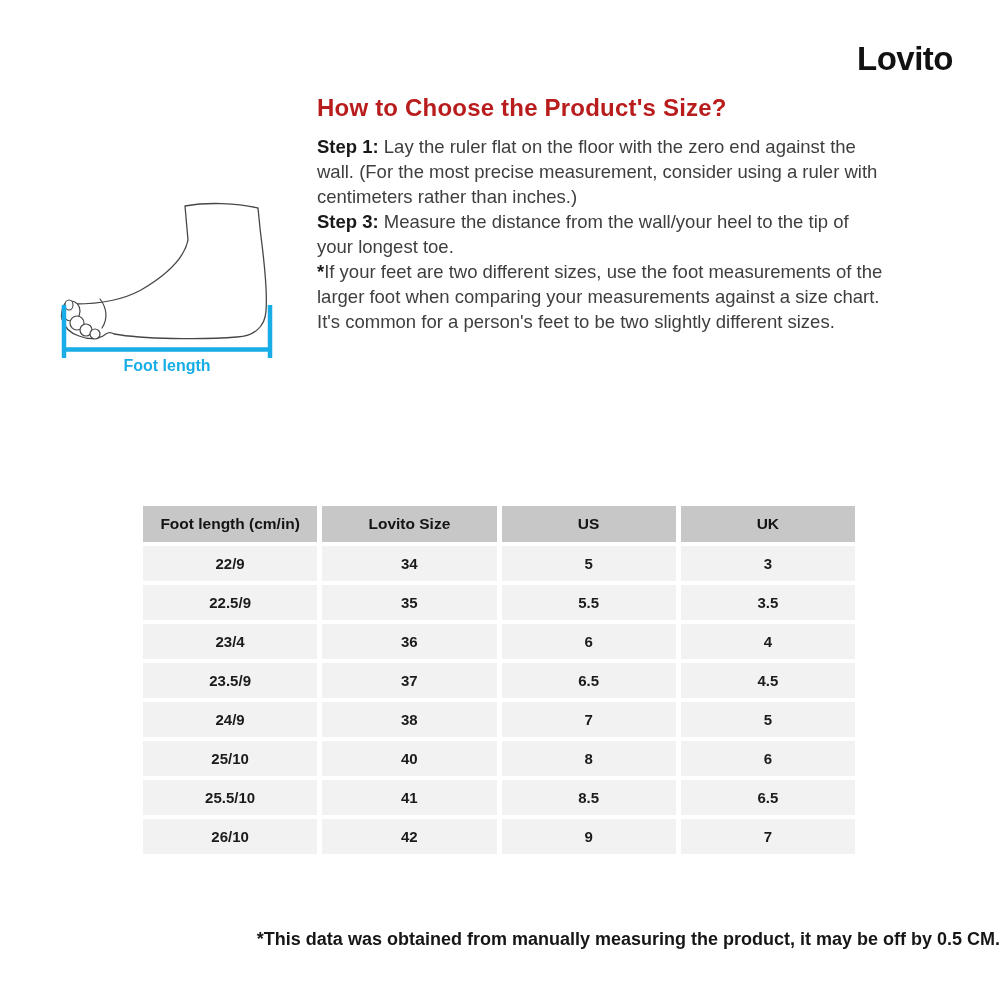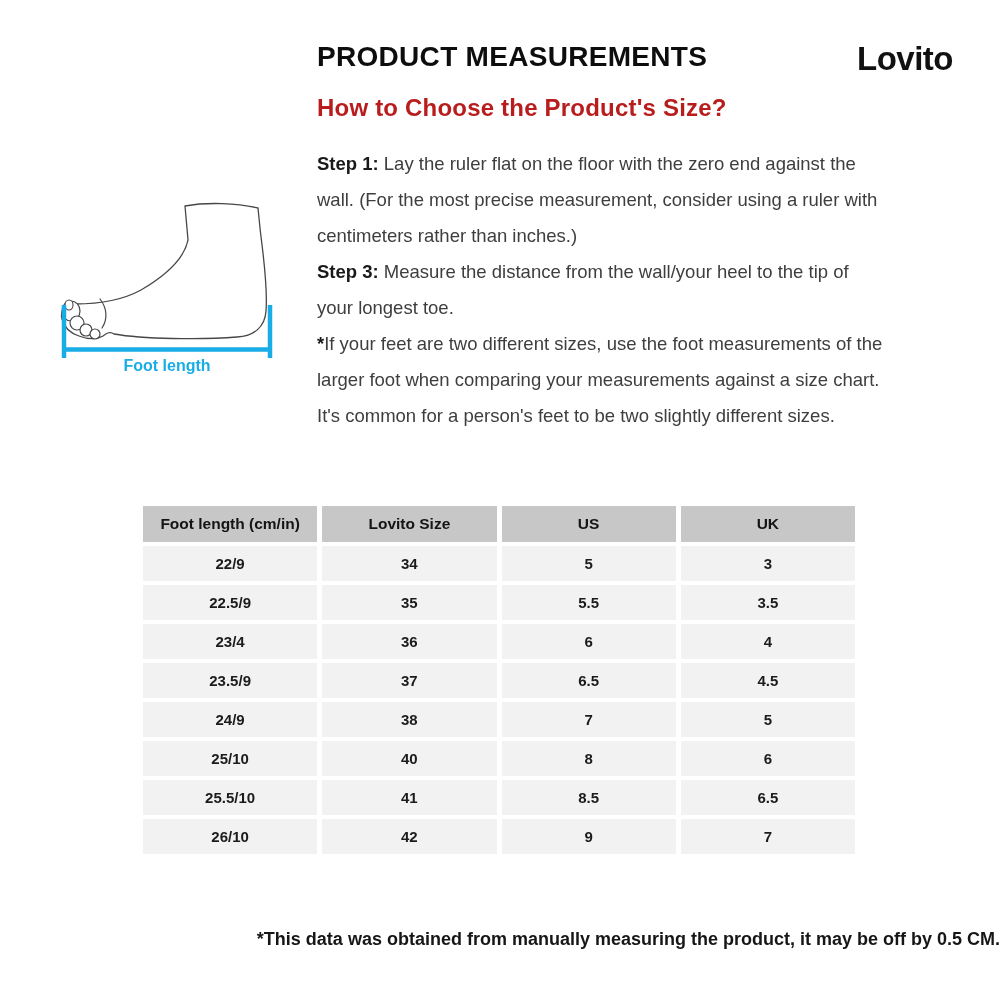--- a/index.html
+++ b/index.html
@@ -7,22 +7,22 @@
   body { font-family:"Liberation Sans", sans-serif; }
   .page { position:relative; width:1000px; height:1000px; background:#fff; overflow:hidden; }
 
   .title { position:absolute; left:317px; top:41px; font-size:28px; font-weight:800;
            letter-spacing:.3px; color:#0d0d0d; white-space:nowrap; }
   .logo  { position:absolute; left:809px; top:40px; font-size:33px; font-weight:800;
            letter-spacing:-.5px; color:#111; white-space:nowrap;margin-left:48px; }
   .howto { position:absolute; left:317px; top:94px; font-size:24px; font-weight:700;
            letter-spacing:.2px; color:#b91c1c; white-space:nowrap; }
 
-  .steps { position:absolute; left:317px; top:146px; width:660px;
-           font-size:18.5px; line-height:36px; color:#3e3e3e; }
+  .steps { position:absolute; left:317px; top:134px; width:660px;
+           font-size:18.5px; line-height:25px; color:#3e3e3e; }
   .steps .b { font-weight:700; color:#191919; }
   .steps .t { white-space:pre-line; }
 
   .foot-fig { position:absolute; left:57px; top:200px; width:220px; }
   .foot-fig svg { display:block; width:220px; height:162px; }
   .fig-label { display:block; margin-top:-5px; text-align:center; font-size:16px;
                font-weight:700; color:var(--accent,#18ade6); }
 
   .size-table { position:absolute; left:138px; top:502px; width:722px;
                 border-collapse:separate; border-spacing:5px 4px; table-layout:fixed; }
@@ -32,21 +32,20 @@
                    font-weight:700; color:#1b1b1b; text-align:center; vertical-align:middle; }
 
   .footnote { position:absolute; left:0; top:929px; width:1000px; text-align:right;
               font-size:18px; font-weight:700; color:#161616; }
 </style>
 </head>
 <body>
 
 <div class="page">
 
-  <h1 class="title">PRODUCT MEASUREMENTS</h1>
   <div class="logo">Lovito</div>
 
   <h2 class="howto">How to Choose the Product's Size?</h2>
 
   <div class="steps">
     <p class="step"><span class="b">Step 1:</span> <span class="t">Lay the ruler flat on the floor with the zero end against the
 wall. (For the most precise measurement, consider using a ruler with
 centimeters rather than inches.)</span></p>
     <p class="step"><span class="b">Step 3:</span> <span class="t">Measure the distance from the wall/your heel to the tip of
 your longest toe.</span></p>

